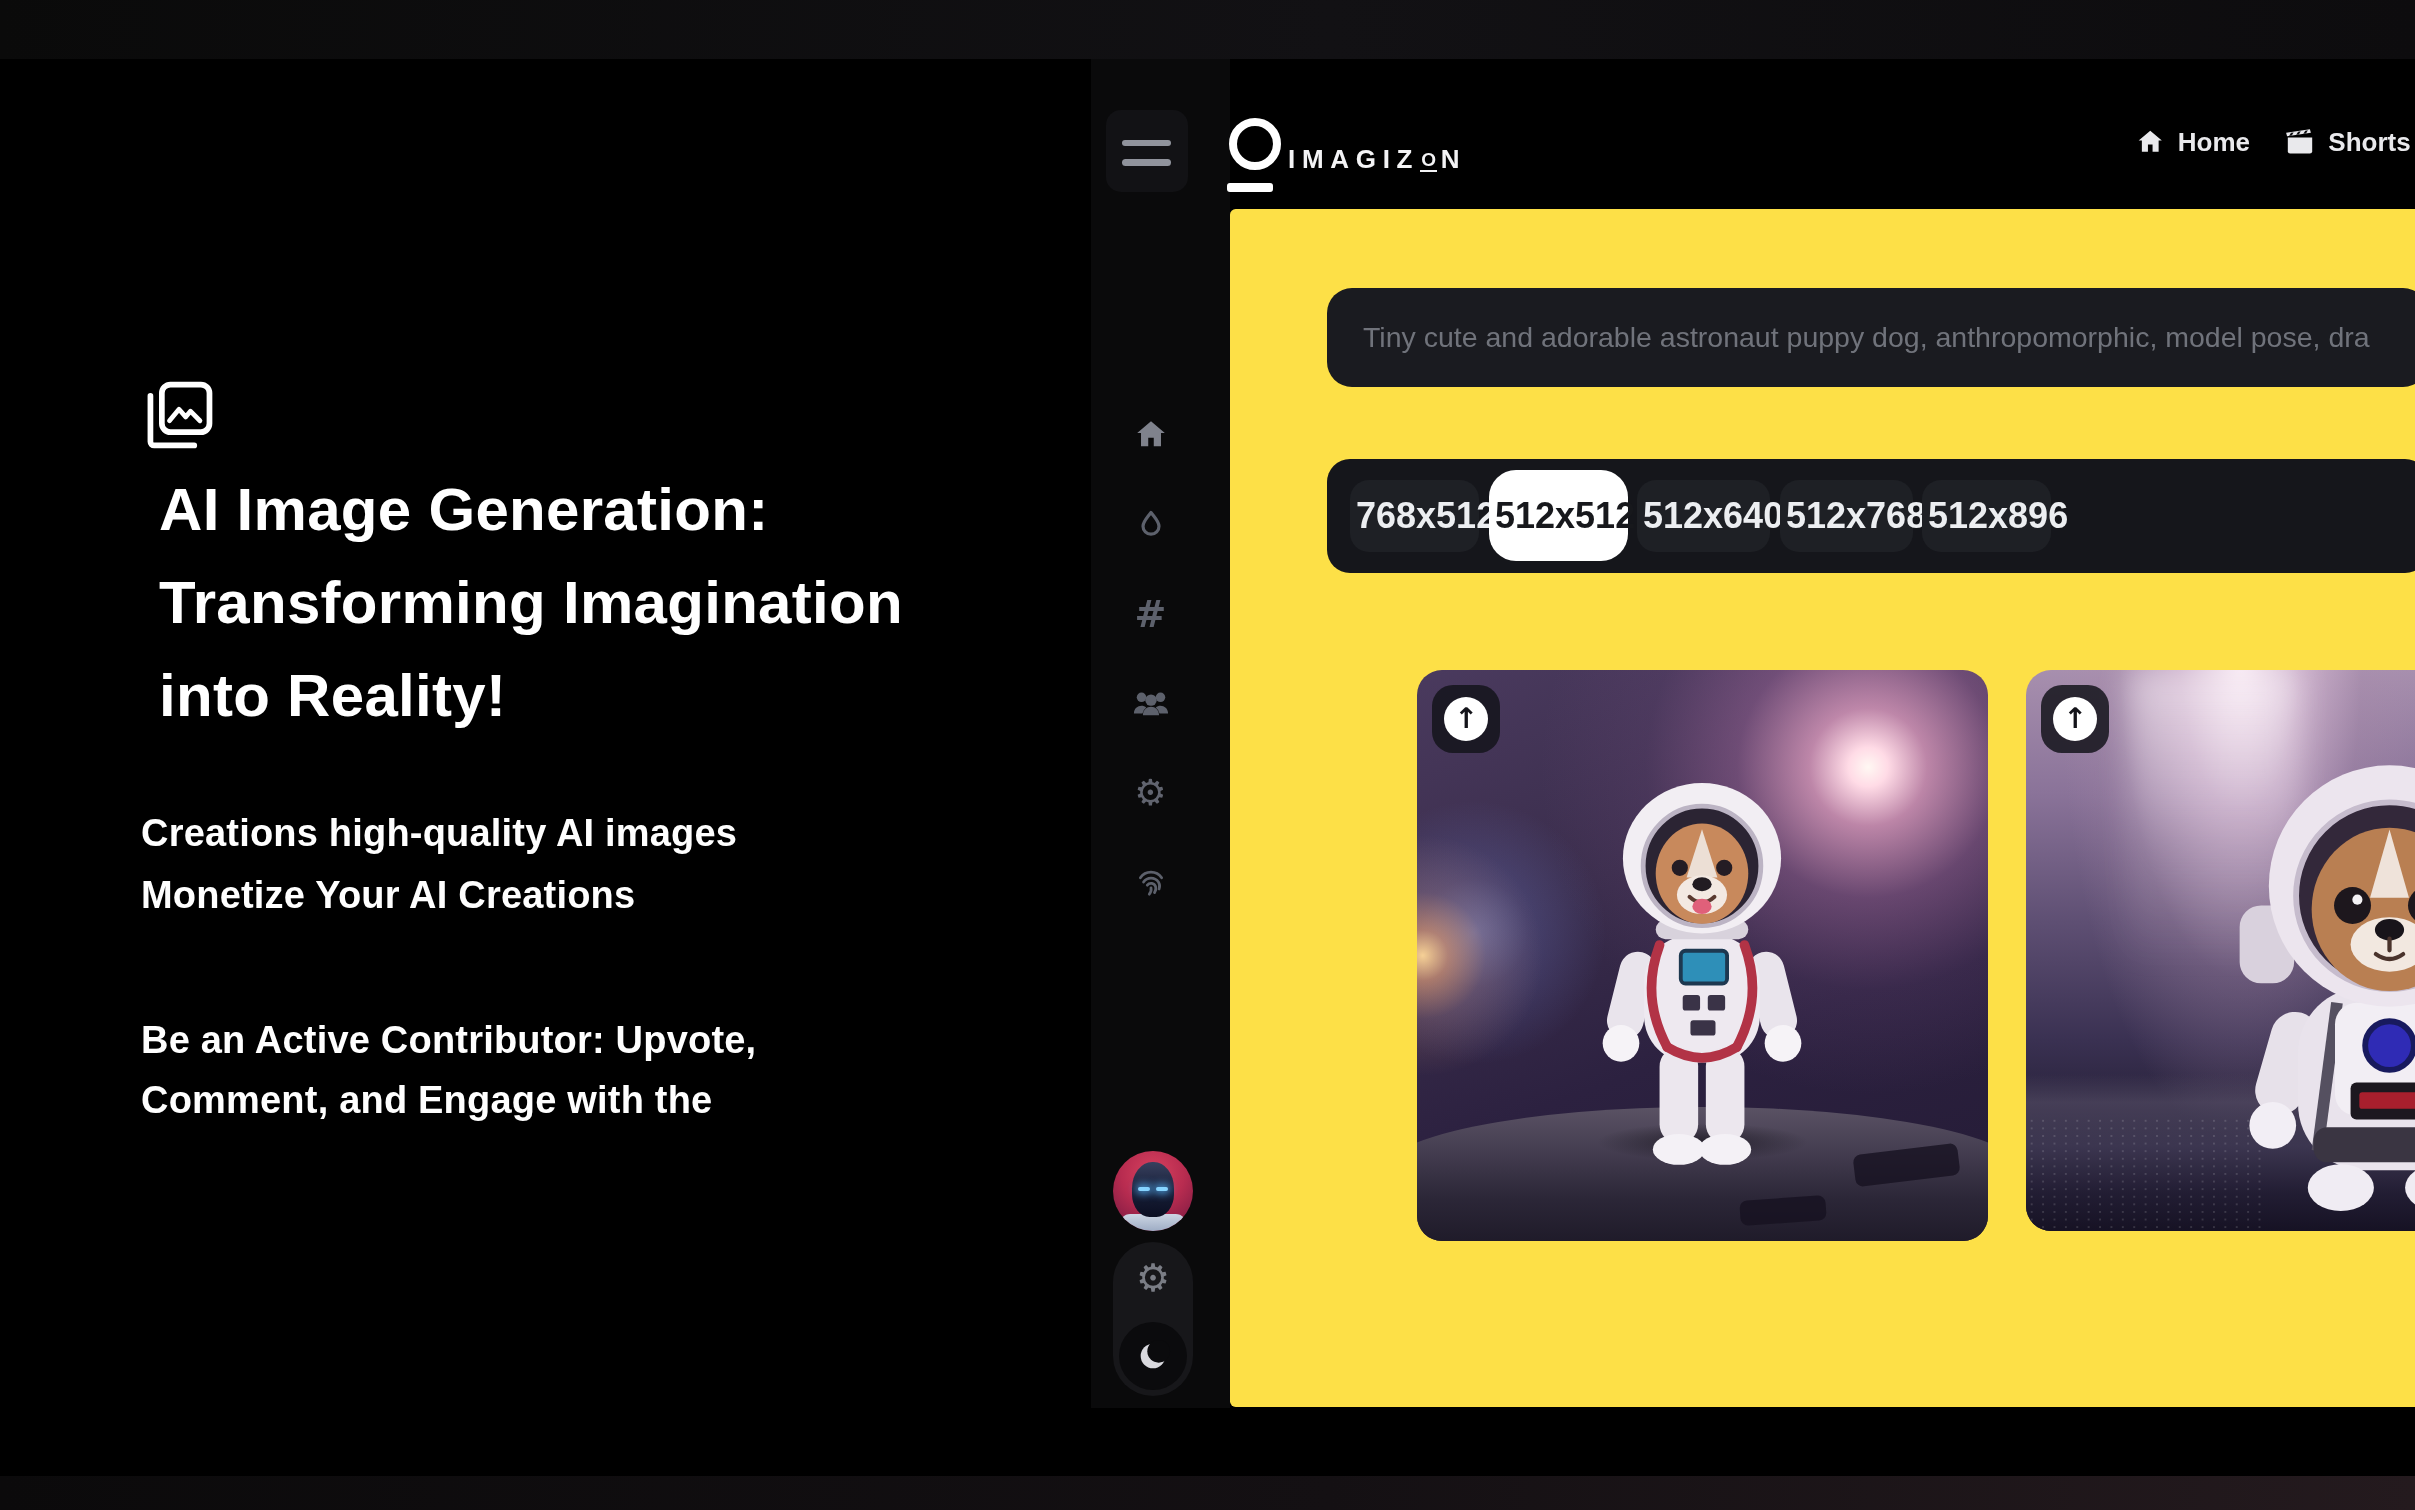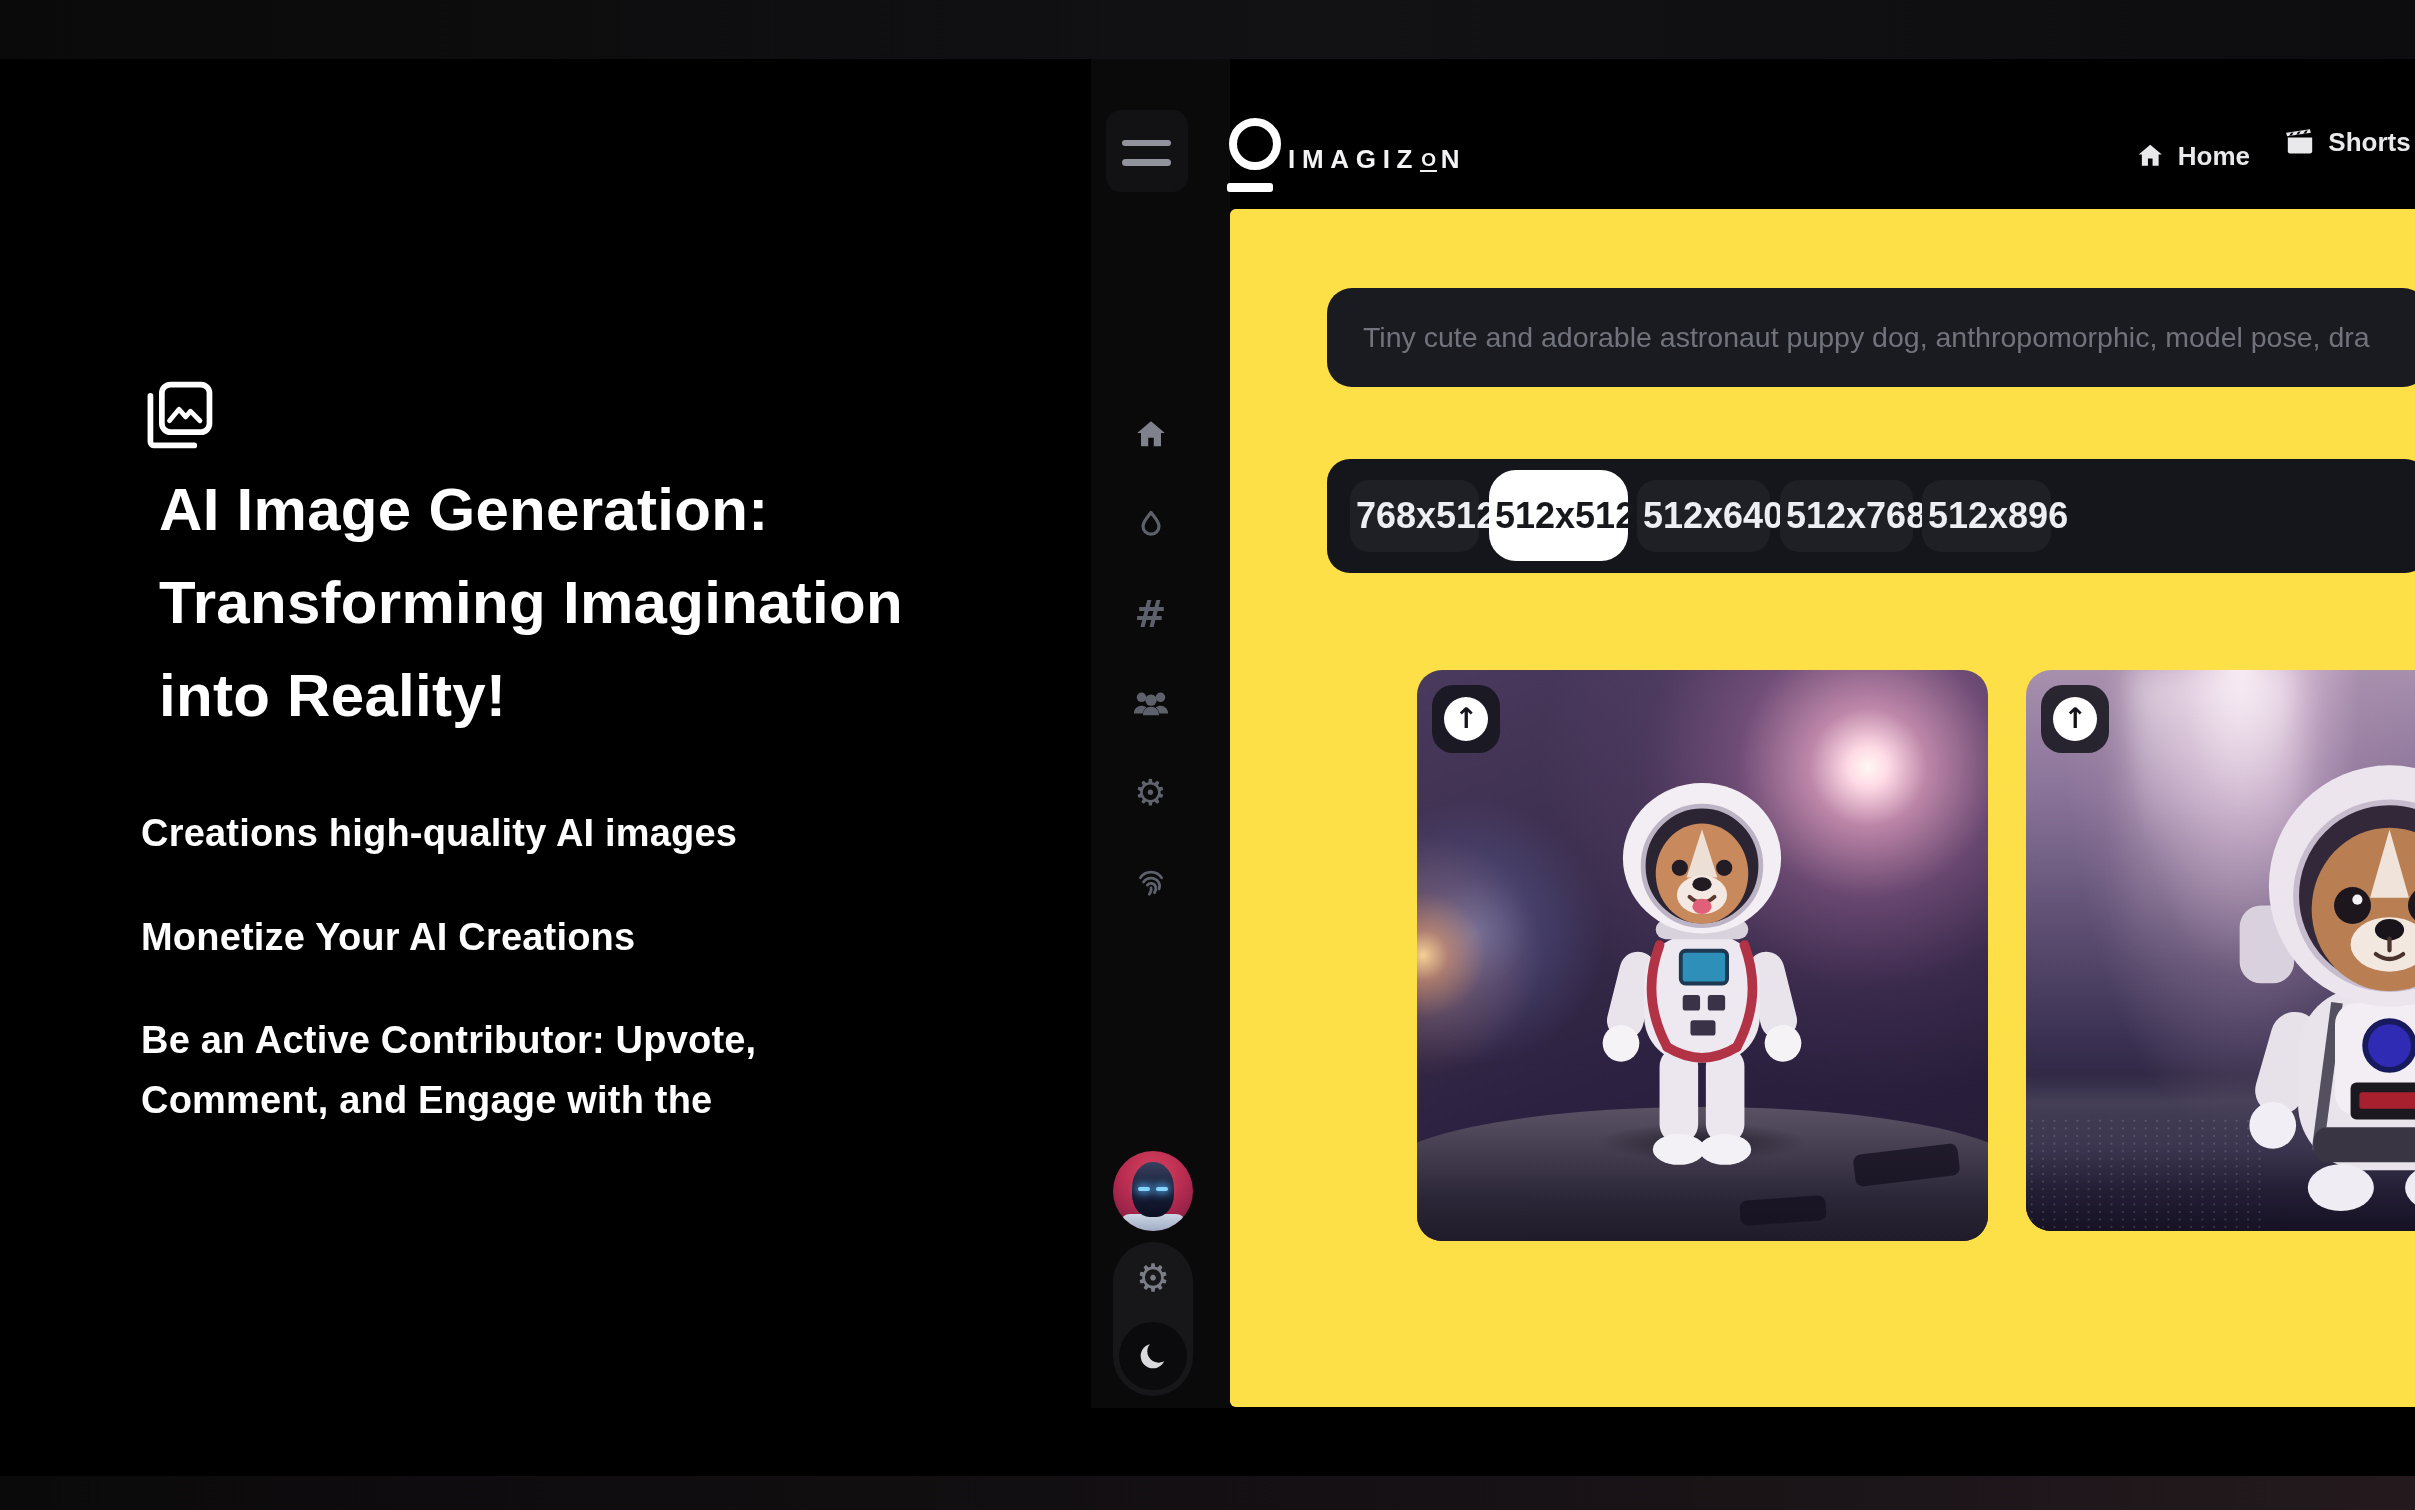--- a/index.html
+++ b/index.html
@@ -15,21 +15,21 @@
     background:linear-gradient(90deg,#0a0a0a,#121114 55%,#0d0c0e);}
   .bottom-strip{left:0;top:1476px;width:2416px;height:34px;
     background:linear-gradient(90deg,#0b0a0b,#141013 55%,#241a1e);}
 
   
   .hero-icon{left:139px;top:375px;width:80px;height:80px;}
   .hero-title{left:141px;top:445px;width:951px;color:#fff;
     font-size:60px;line-height:93px;font-weight:700;letter-spacing:0.3px;}
   .hero-feature{left:141px;color:#fefefe;font-size:38px;font-weight:700;
     line-height:60px;margin:0;width:685px;letter-spacing:0.2px;}
-  .f1{top:803px;} .f2{top:907px;} .f3{top:1010px;}
+  .f1{top:803px;} .f2{top:865px;} .f3{top:1010px;}
 
   
   .app-sidebar{left:1091px;top:59px;width:139px;height:1349px;background:#0a0a0b;}
   .hamburger{left:1106px;top:110px;width:82px;height:82px;border-radius:15px;
     background:#121215;border:none;cursor:pointer;}
   .hamburger .bar{position:absolute;left:16px;width:49px;height:6.7px;border-radius:3.8px;background:#90939c;}
   .bar1{top:29.5px;} .bar2{top:49px;}
 
   .side-btn{width:53px;height:53px;left:1124px;background:none;border:none;padding:0;
     display:flex;align-items:center;justify-content:center;cursor:pointer;color:#5d616c;}
@@ -56,21 +56,21 @@
     border:none;cursor:pointer;display:flex;align-items:center;justify-content:center;}
 
   
   .logo-ring{left:1229px;top:118px;width:36px;height:36px;border:8.6px solid #fff;border-radius:50%;}
   .logo-underline{left:1227px;top:183px;width:46px;height:8.6px;background:#fff;border-radius:2.9px;}
   .brand{left:1288px;top:144px;color:#f3f3f5;font-size:26px;font-weight:600;letter-spacing:6.7px;white-space:nowrap;}
   .brand .brand-o{font-size:19px;font-weight:700;letter-spacing:0;border-bottom:2.9px solid #f3f3f5;
     padding:0 1px 1px;margin:0 3.8px 0 1px;vertical-align:1.9px;display:inline-block;line-height:1;}
   .nav-item{background:none;border:none;cursor:pointer;display:flex;align-items:center;gap:13.3px;
     color:#e9e9ec;font-size:26px;font-weight:600;font-family:"Liberation Sans",sans-serif;padding:0;}
-  .nav-home{left:2136px;top:141px;} .nav-shorts{left:2285px;top:127px;}
+  .nav-home{left:2136px;top:127px;} .nav-shorts{left:2285px;top:127px;}
 
   
   .main-panel{left:1230px;top:209px;width:1186px;height:1198px;background:#fde047;border-radius:5.7px 0 0 5.7px;}
   .prompt{left:97px;top:79px;width:1101px;height:99px;border-radius:25px;background:#1a1b20;
     border:none;outline:none;color:#70737b;font-size:28.5px;padding:0 28.5px 0 36px;
     font-family:"Liberation Sans",sans-serif;box-sizing:border-box;}
   .sizes-strip{left:97px;top:250px;width:1101px;height:114px;border-radius:23px;background:#15161b;}
   .chip{position:absolute;top:21px;height:72px;border:none;border-radius:19px;background:#1e2025;
     color:#eceef1;font-size:36px;font-weight:700;font-family:"Liberation Sans",sans-serif;cursor:pointer;}
   .chip-0{left:23px;width:129px;}

